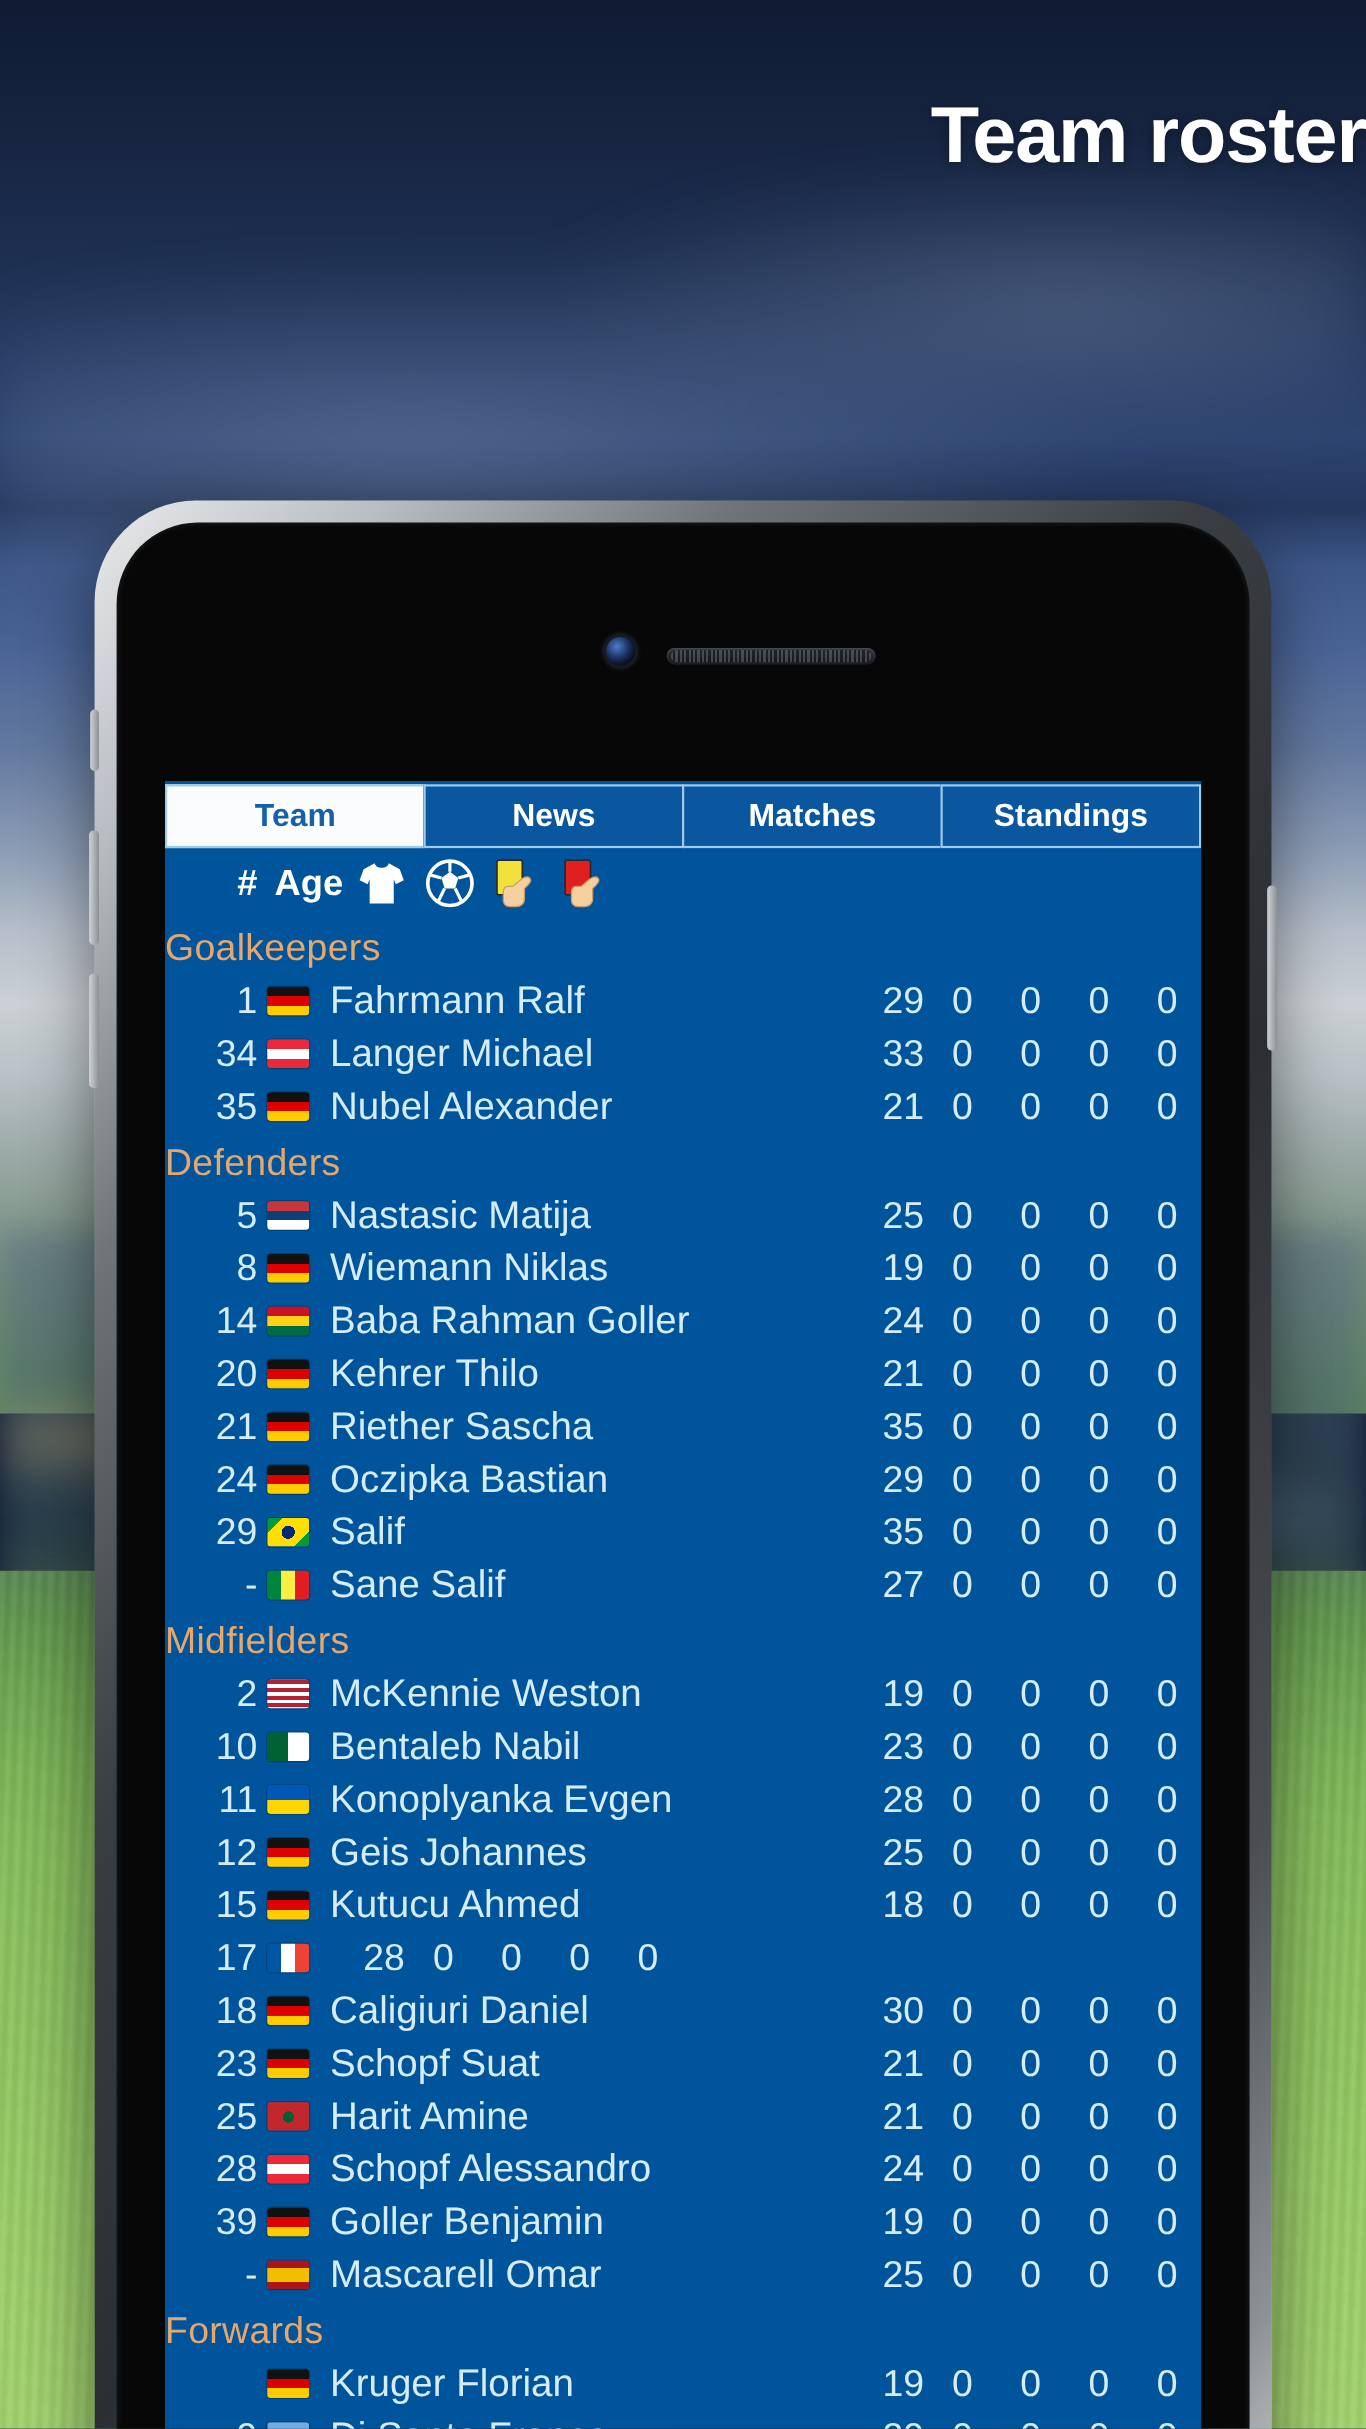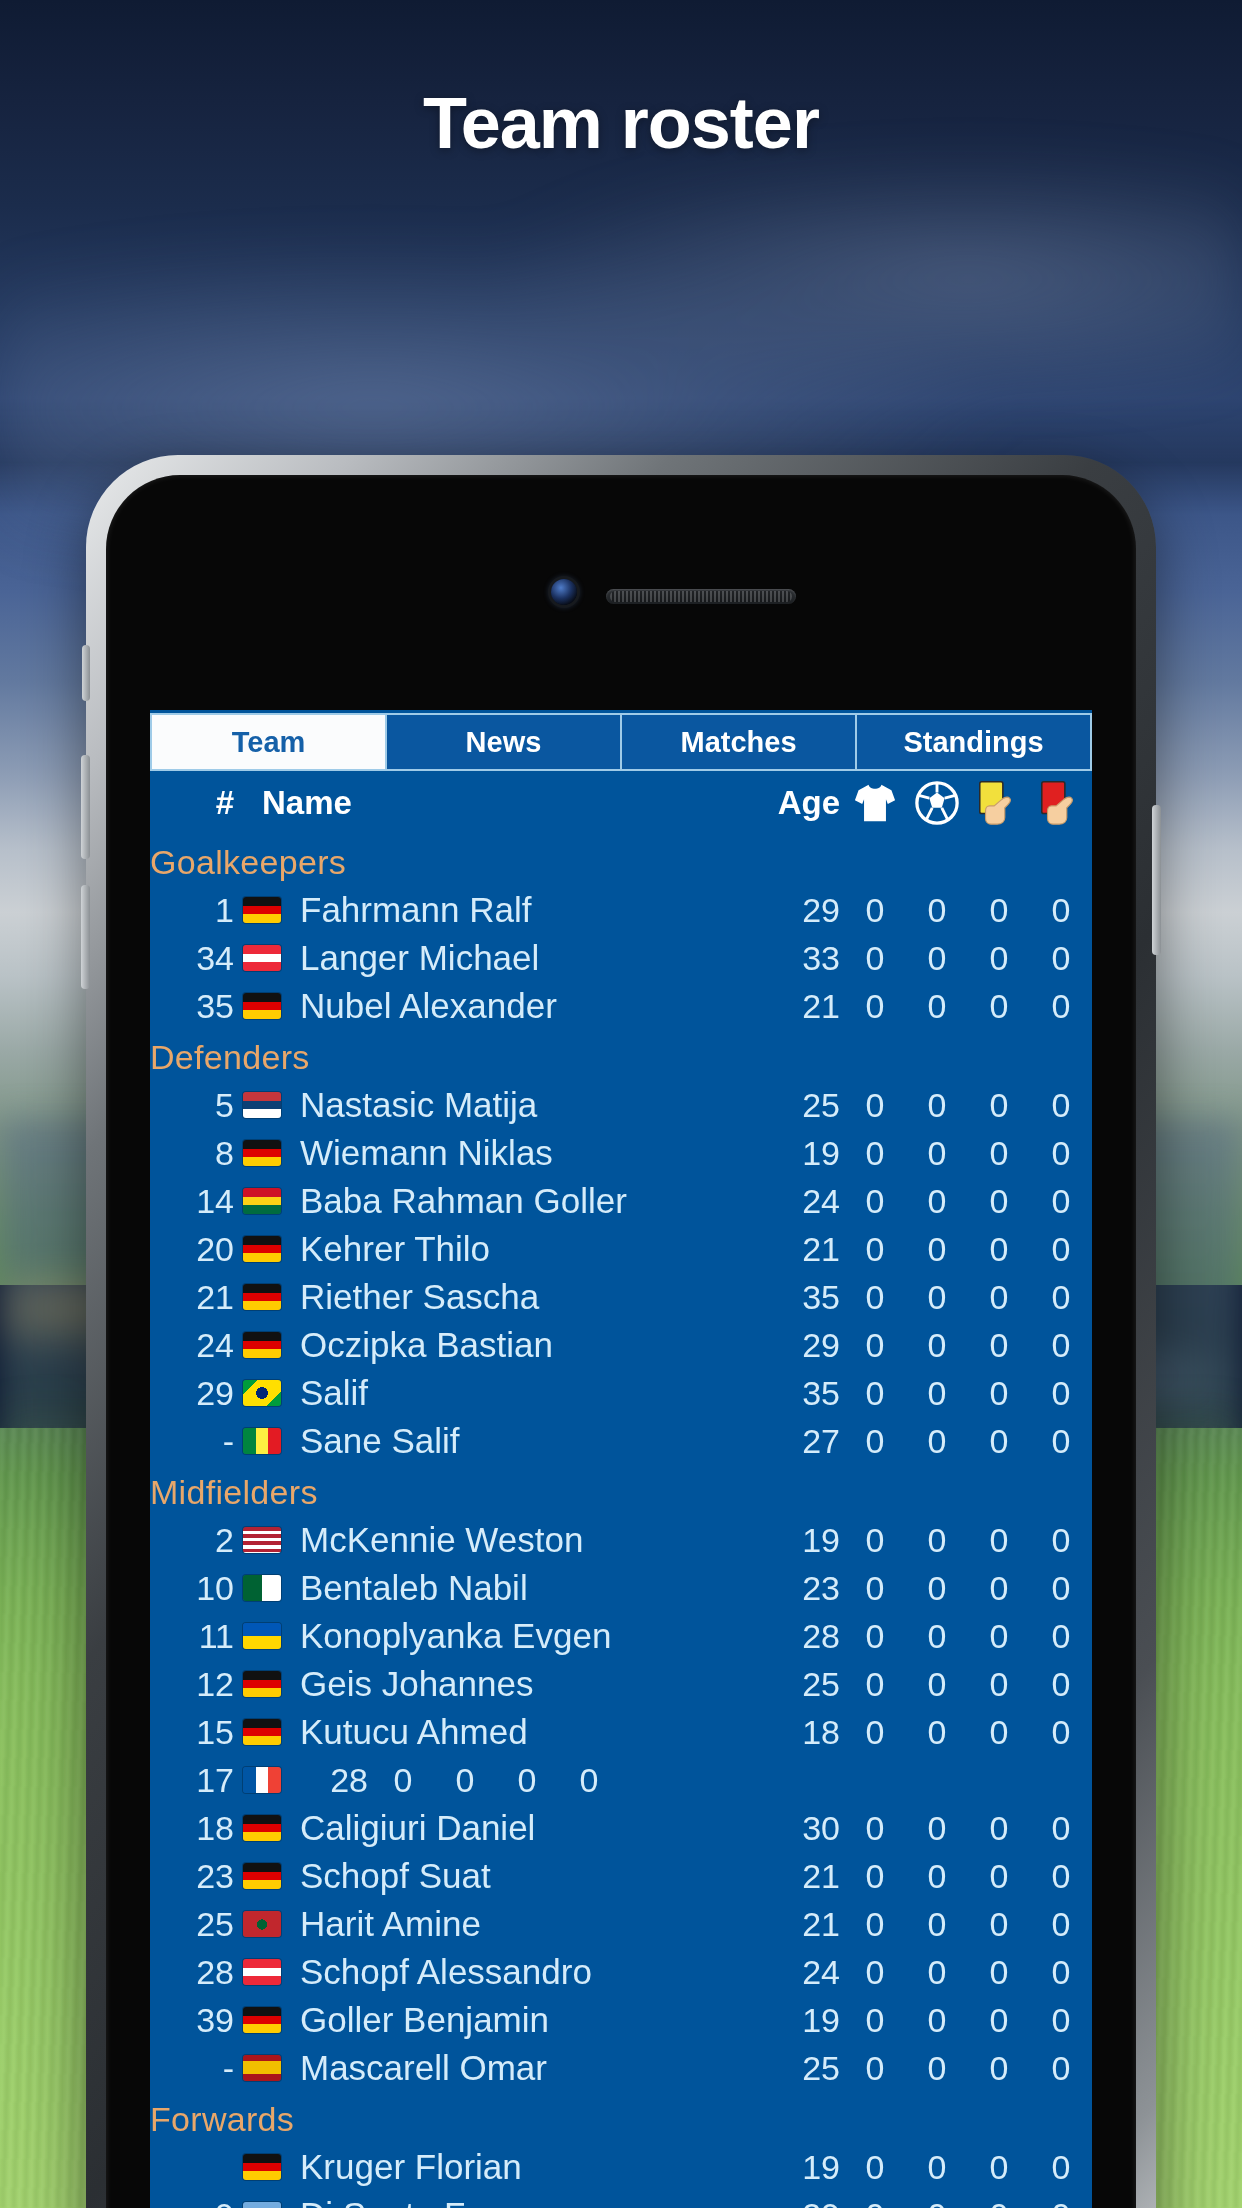--- a/index.html
+++ b/index.html
@@ -72,21 +72,21 @@
     filter:blur(1.6px);
   }
   .grassblur{
     position:absolute;left:0;right:0;bottom:610px;height:190px;
     background:linear-gradient(180deg, rgba(108,140,96,0) 0%, rgba(108,150,90,.65) 60%, rgba(100,150,80,.9) 100%);
     filter:blur(22px);
   }
 
   
   #page-title{
-    position:absolute;top:82px;left:0;right:0;text-align:center;
+    position:absolute;top:82px;left:0;right:0;text-align:right;
     font-size:72px;font-weight:bold;color:#ffffff;letter-spacing:-1px;
     text-shadow:0 2px 10px rgba(0,0,0,.35);
   }
 
   
   #phone{
     position:absolute;left:86px;top:455px;width:1070px;height:1900px;
     border-radius:92px;
     background:linear-gradient(130deg,#e9ebec 0%,#b9bcc0 10%,#6f7478 22%,#3a3e42 38%,#2b2f33 55%,#4a4e53 78%,#8d9296 92%,#d8dbdd 100%);
     box-shadow:0 22px 60px rgba(0,0,0,.48);
@@ -196,21 +196,20 @@
 
       <div id="tabbar">
           <div class="tab active">Team</div>
           <div class="tab">News</div>
           <div class="tab">Matches</div>
           <div class="tab">Standings</div>
         </div>
 
       <div id="colheader">
         <div class="c-num">#</div>
-        <div class="c-name">Name</div>
         <div class="c-age">Age</div>
 
         <div class="hicon">
           <svg class="shirt-ico" viewBox="0 0 48 46" aria-hidden="true">
             <path d="M17 3 L6 9 L2 20 L10 24 L12 19 L12 43 L36 43 L36 19 L38 24 L46 20 L42 9 L31 3 C30 9 18 9 17 3 Z" fill="#ffffff"></path>
           </svg>
         </div>
 
         <div class="hicon">
           <svg class="ball-ico" viewBox="0 0 48 48" aria-hidden="true">

